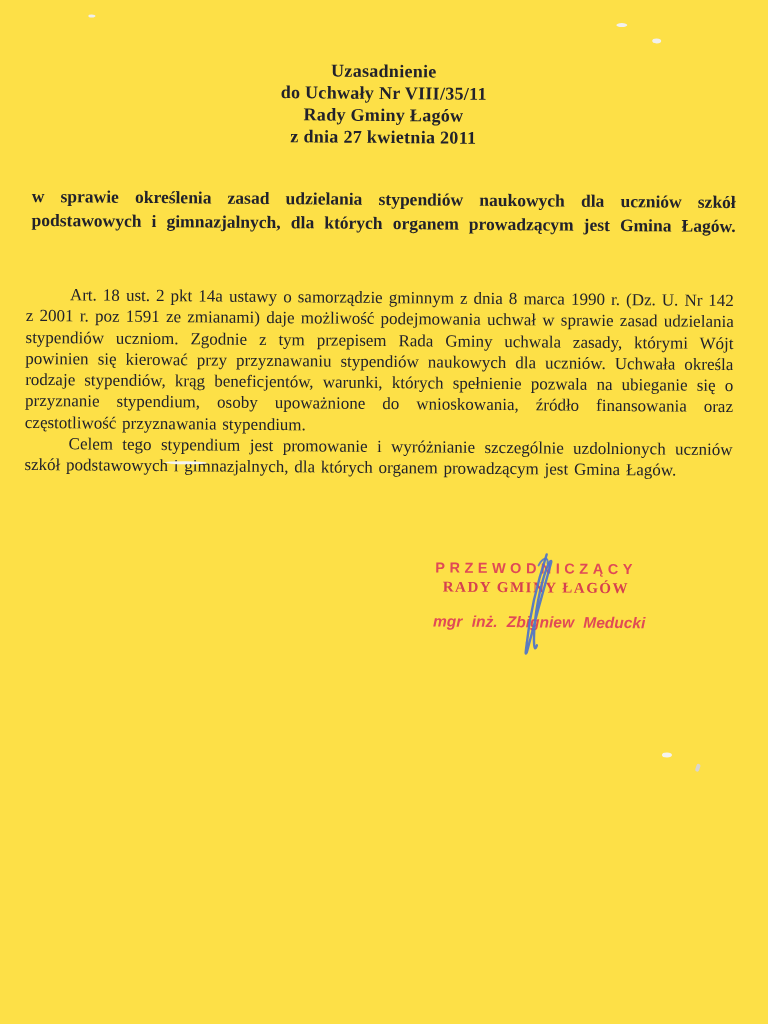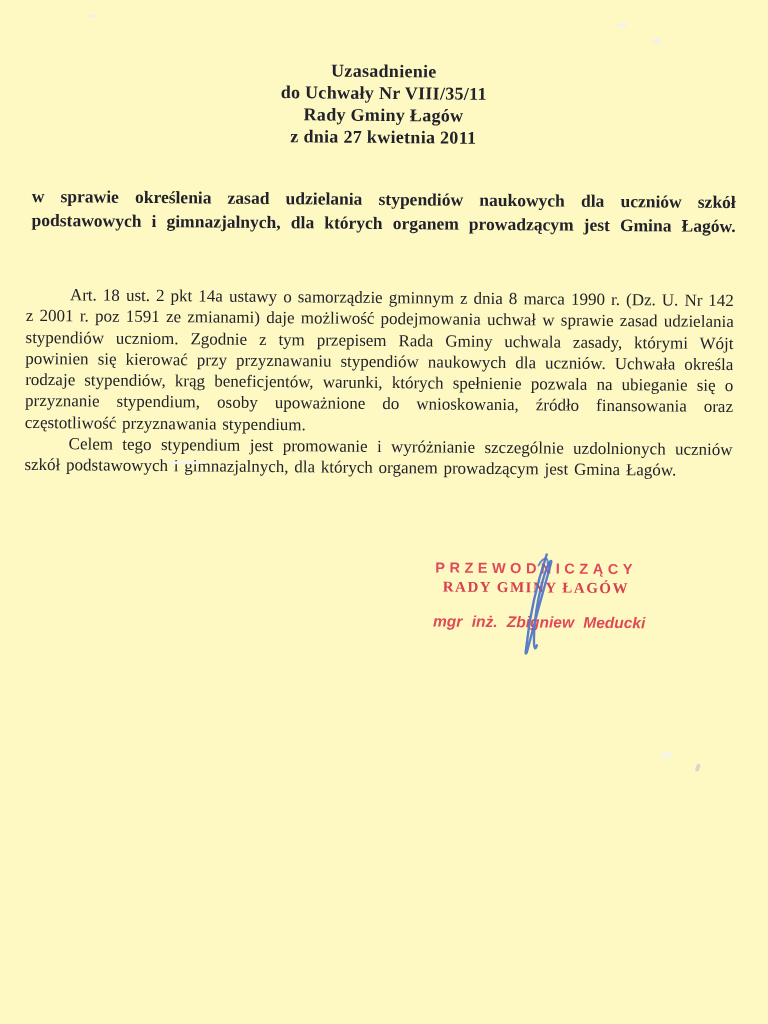--- a/index.html
+++ b/index.html
@@ -4,21 +4,21 @@
 <style>
   html, body {
     margin: 0;
     padding: 0;
     background: #ffffff;
   }
   .page {
     position: relative;
     width: 768px;
     height: 1024px;
-    background: #fef9c3;
+    background: #fde047;
     overflow: hidden;
     font-family: "Liberation Serif", serif;
     color: #22222b;
   }
   
   .scan {
     position: absolute;
     inset: 0;
     transform: rotate(0.5deg);
     transform-origin: 40px 60px;

